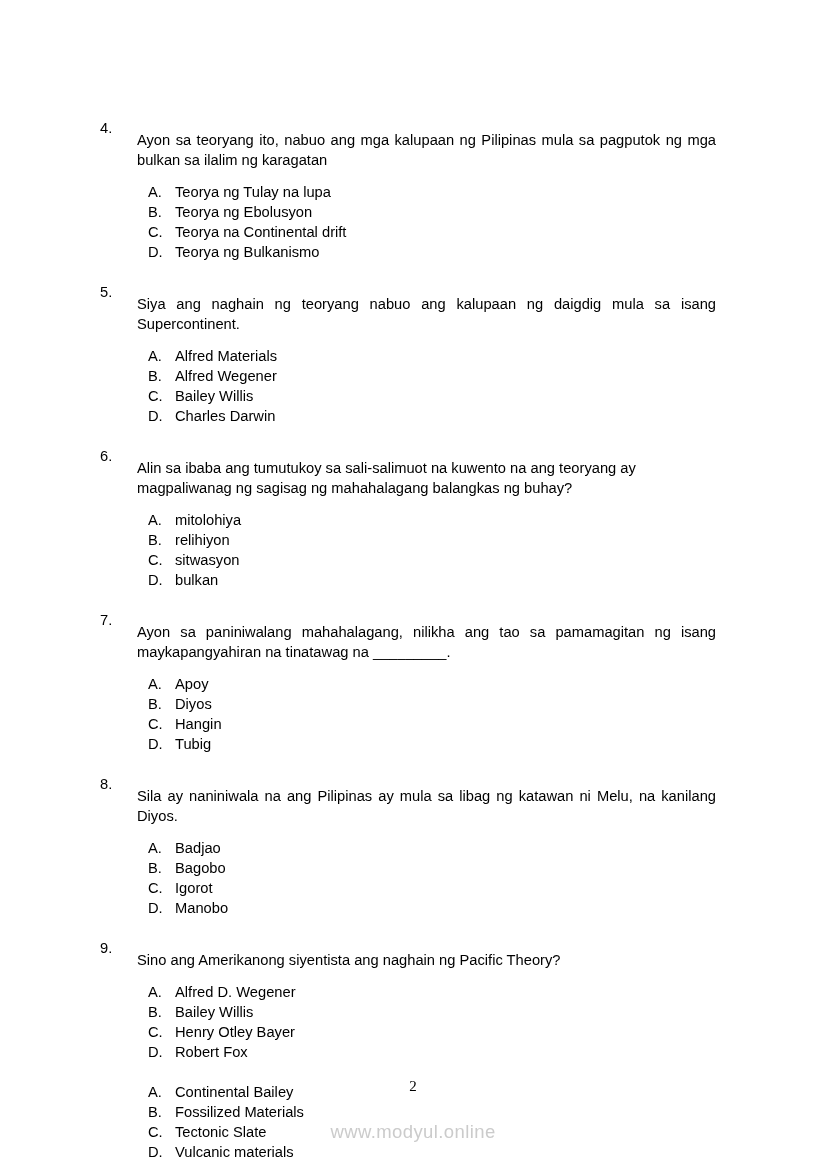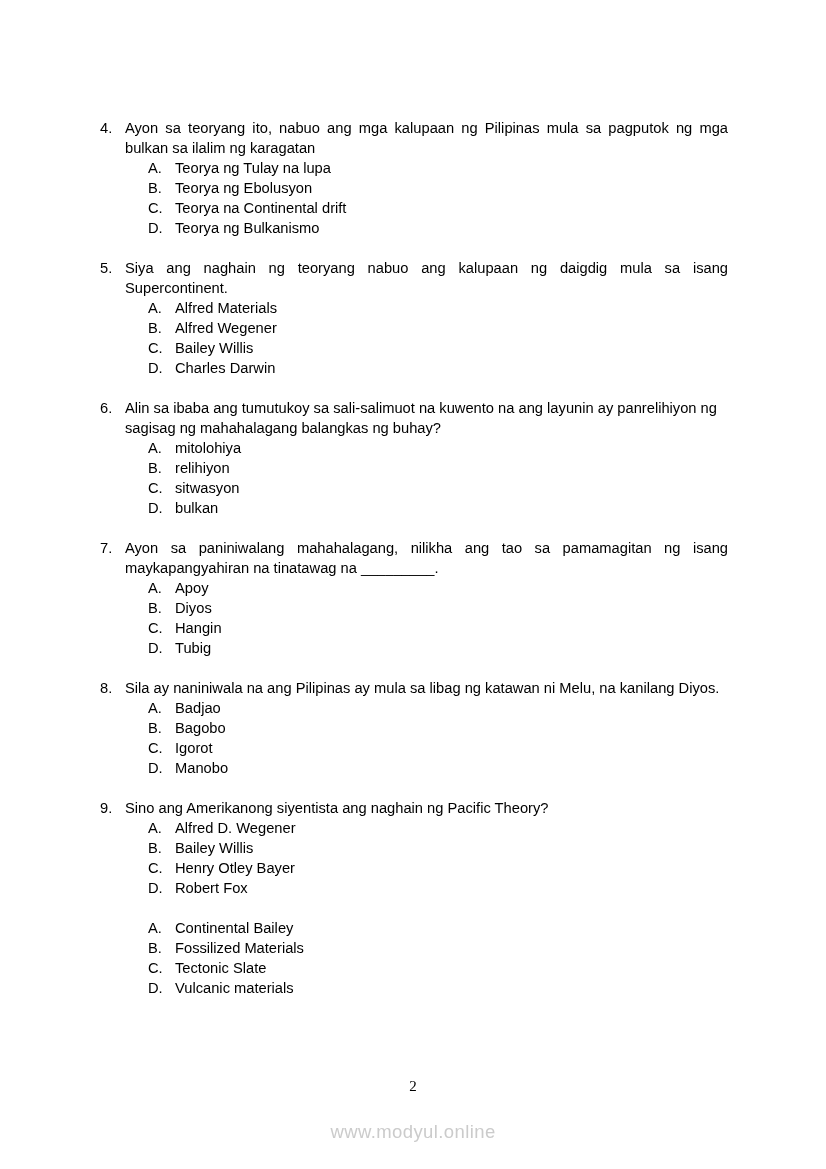--- a/index.html
+++ b/index.html
@@ -33,21 +33,21 @@
   }
   .q-head {
     display: flex;
     align-items: flex-start;
   }
   .q-num {
     flex: 0 0 25px;
     width: 25px;
   }
   .q-stem {
-    margin: 0;
+    margin: 12px;
     width: 603px;
   }
   .q-stem.justify {
     text-align: justify;
   }
   .q-options {
     margin-top: 0;
   }
   .option {
     display: flex;
@@ -132,21 +132,21 @@
         <div class="option">
           <span class="opt-letter">D.</span>
           <span class="opt-text">Charles Darwin</span>
         </div>
       </div>
     </div>
 
     <div class="question">
       <div class="q-head">
         <span class="q-num">6.</span>
-        <p class="q-stem">Alin sa ibaba ang tumutukoy sa sali-salimuot na kuwento na ang layunin ay panrelihiyon ng sagisag ng mahahalagang balangkas ng buhay?</p>
+        <p class="q-stem">Alin sa ibaba ang tumutukoy sa sali-salimuot na kuwento na ang teoryang ay magpaliwanag ng sagisag ng mahahalagang balangkas ng buhay?</p>
       </div>
       <div class="q-options">
         <div class="option">
           <span class="opt-letter">A.</span>
           <span class="opt-text">mitolohiya</span>
         </div>
         <div class="option">
           <span class="opt-letter">B.</span>
           <span class="opt-text">relihiyon</span>
         </div>

